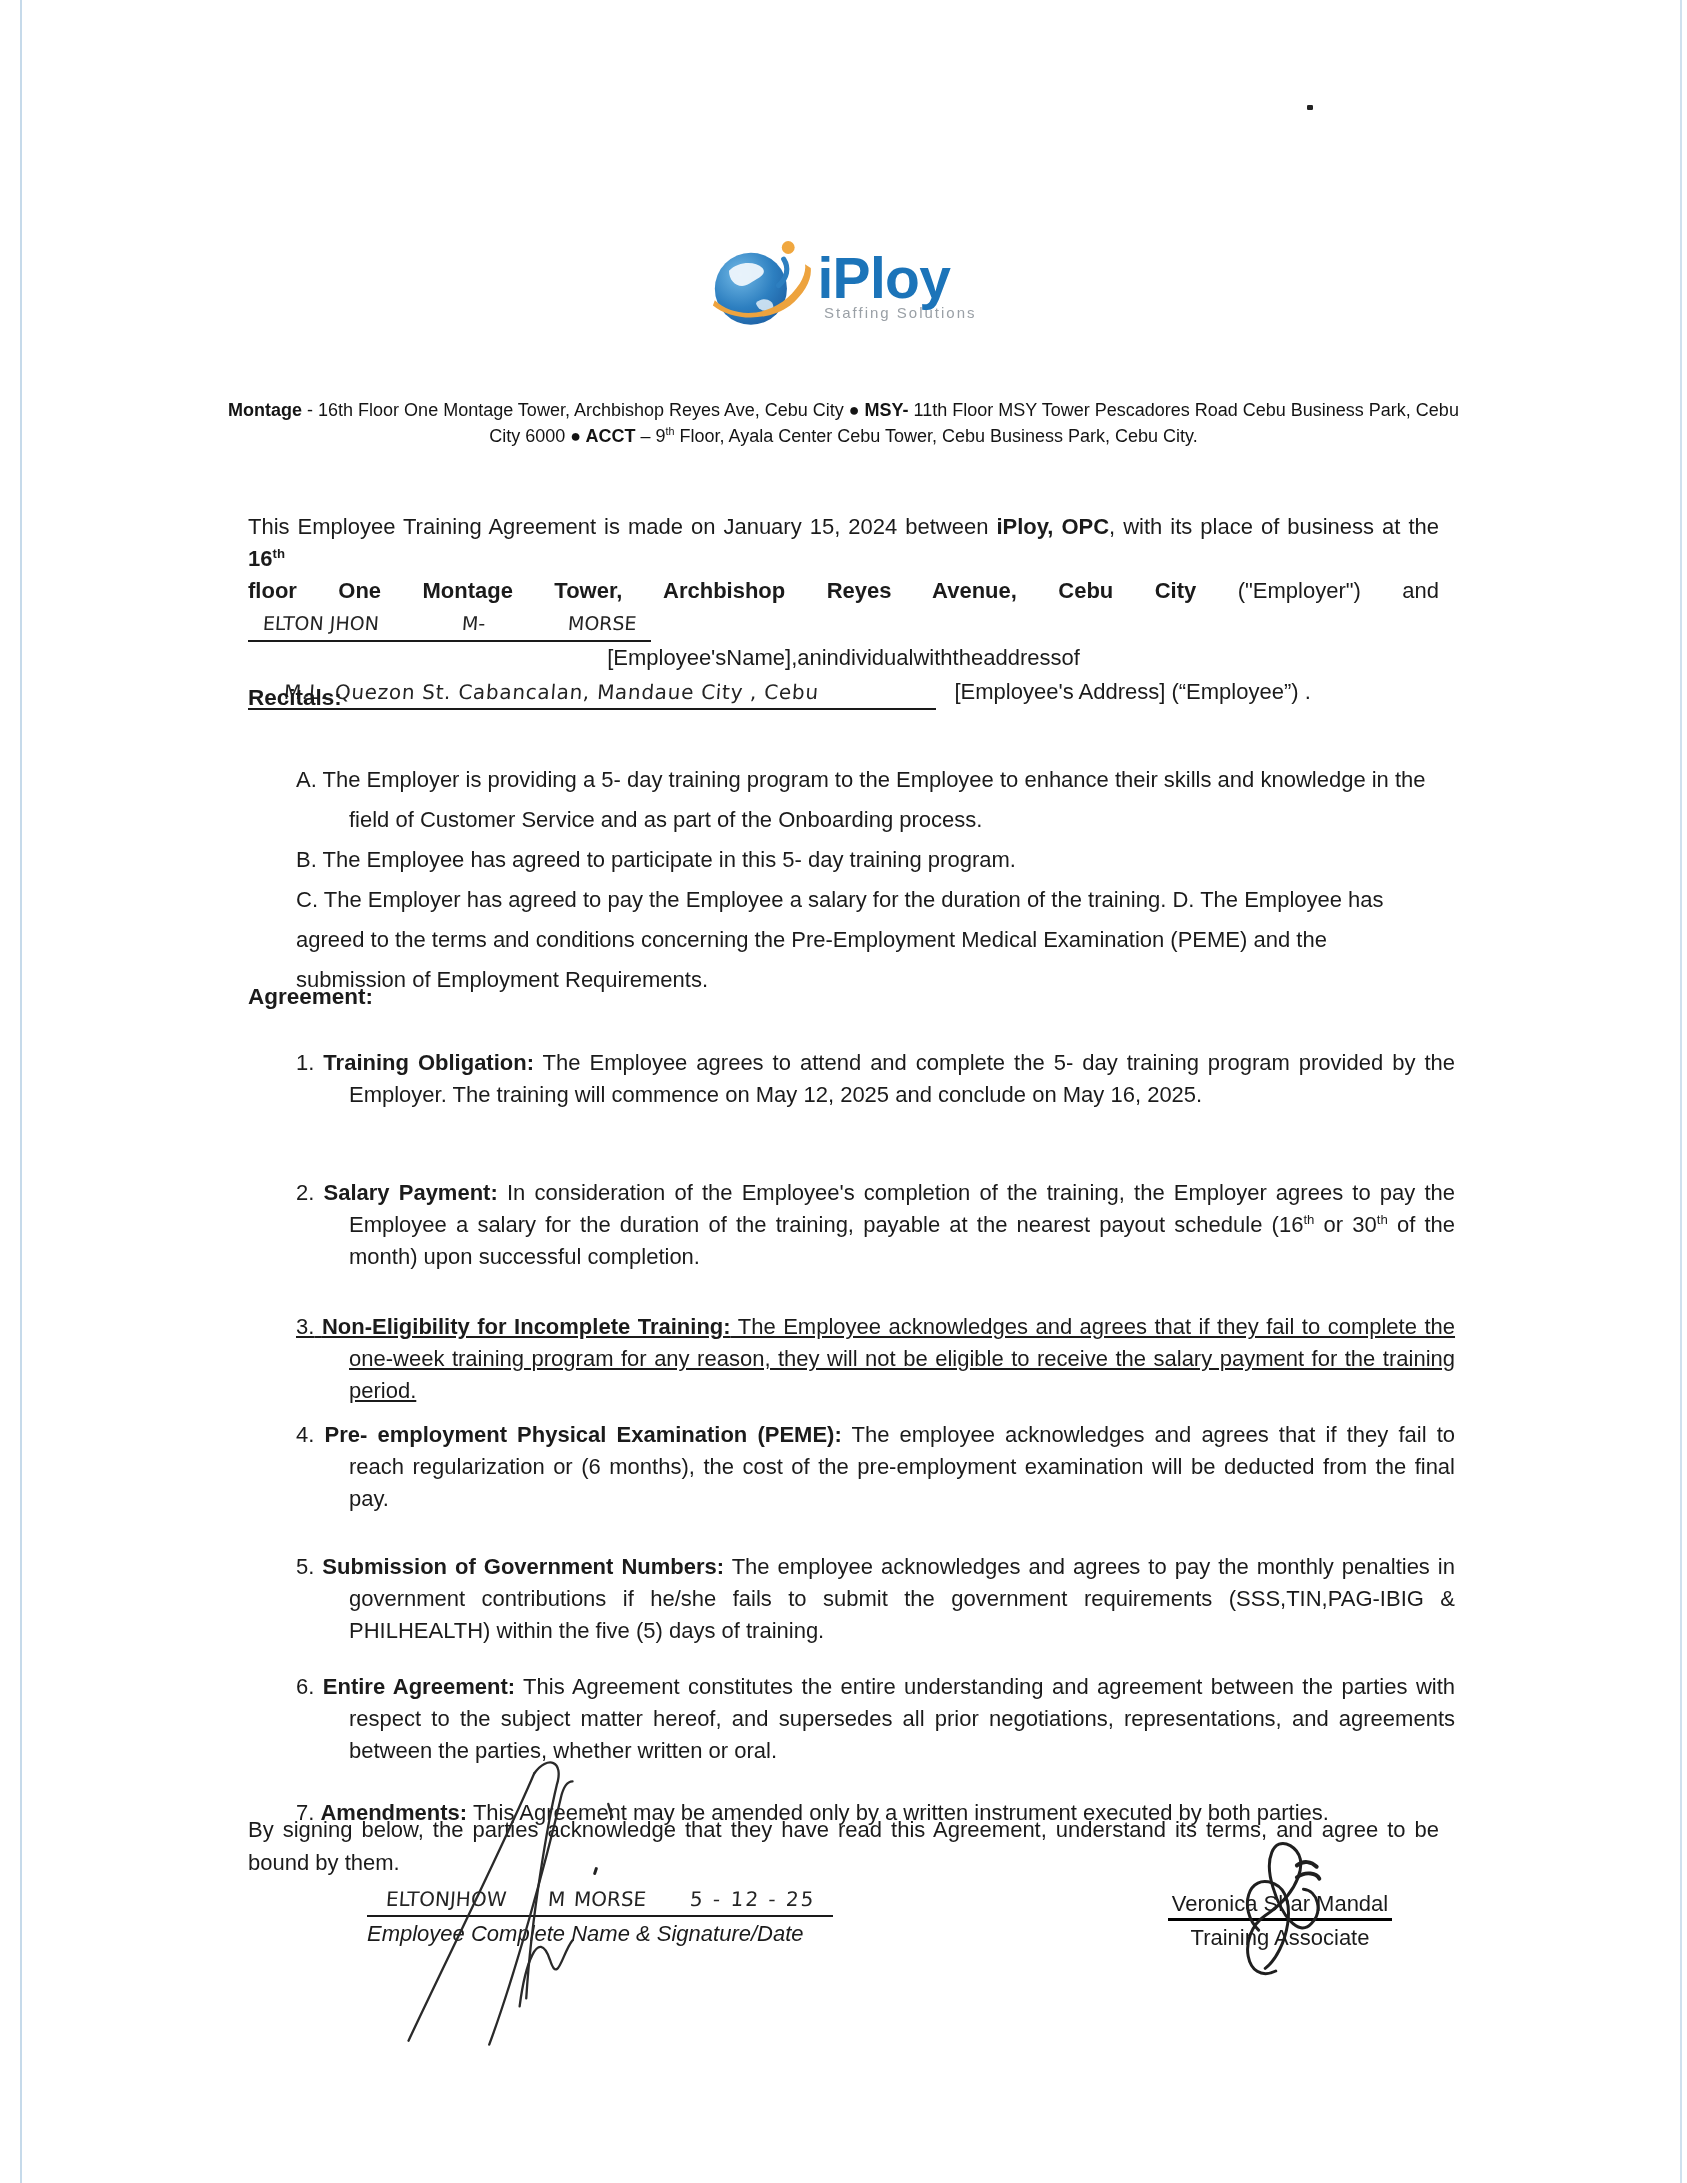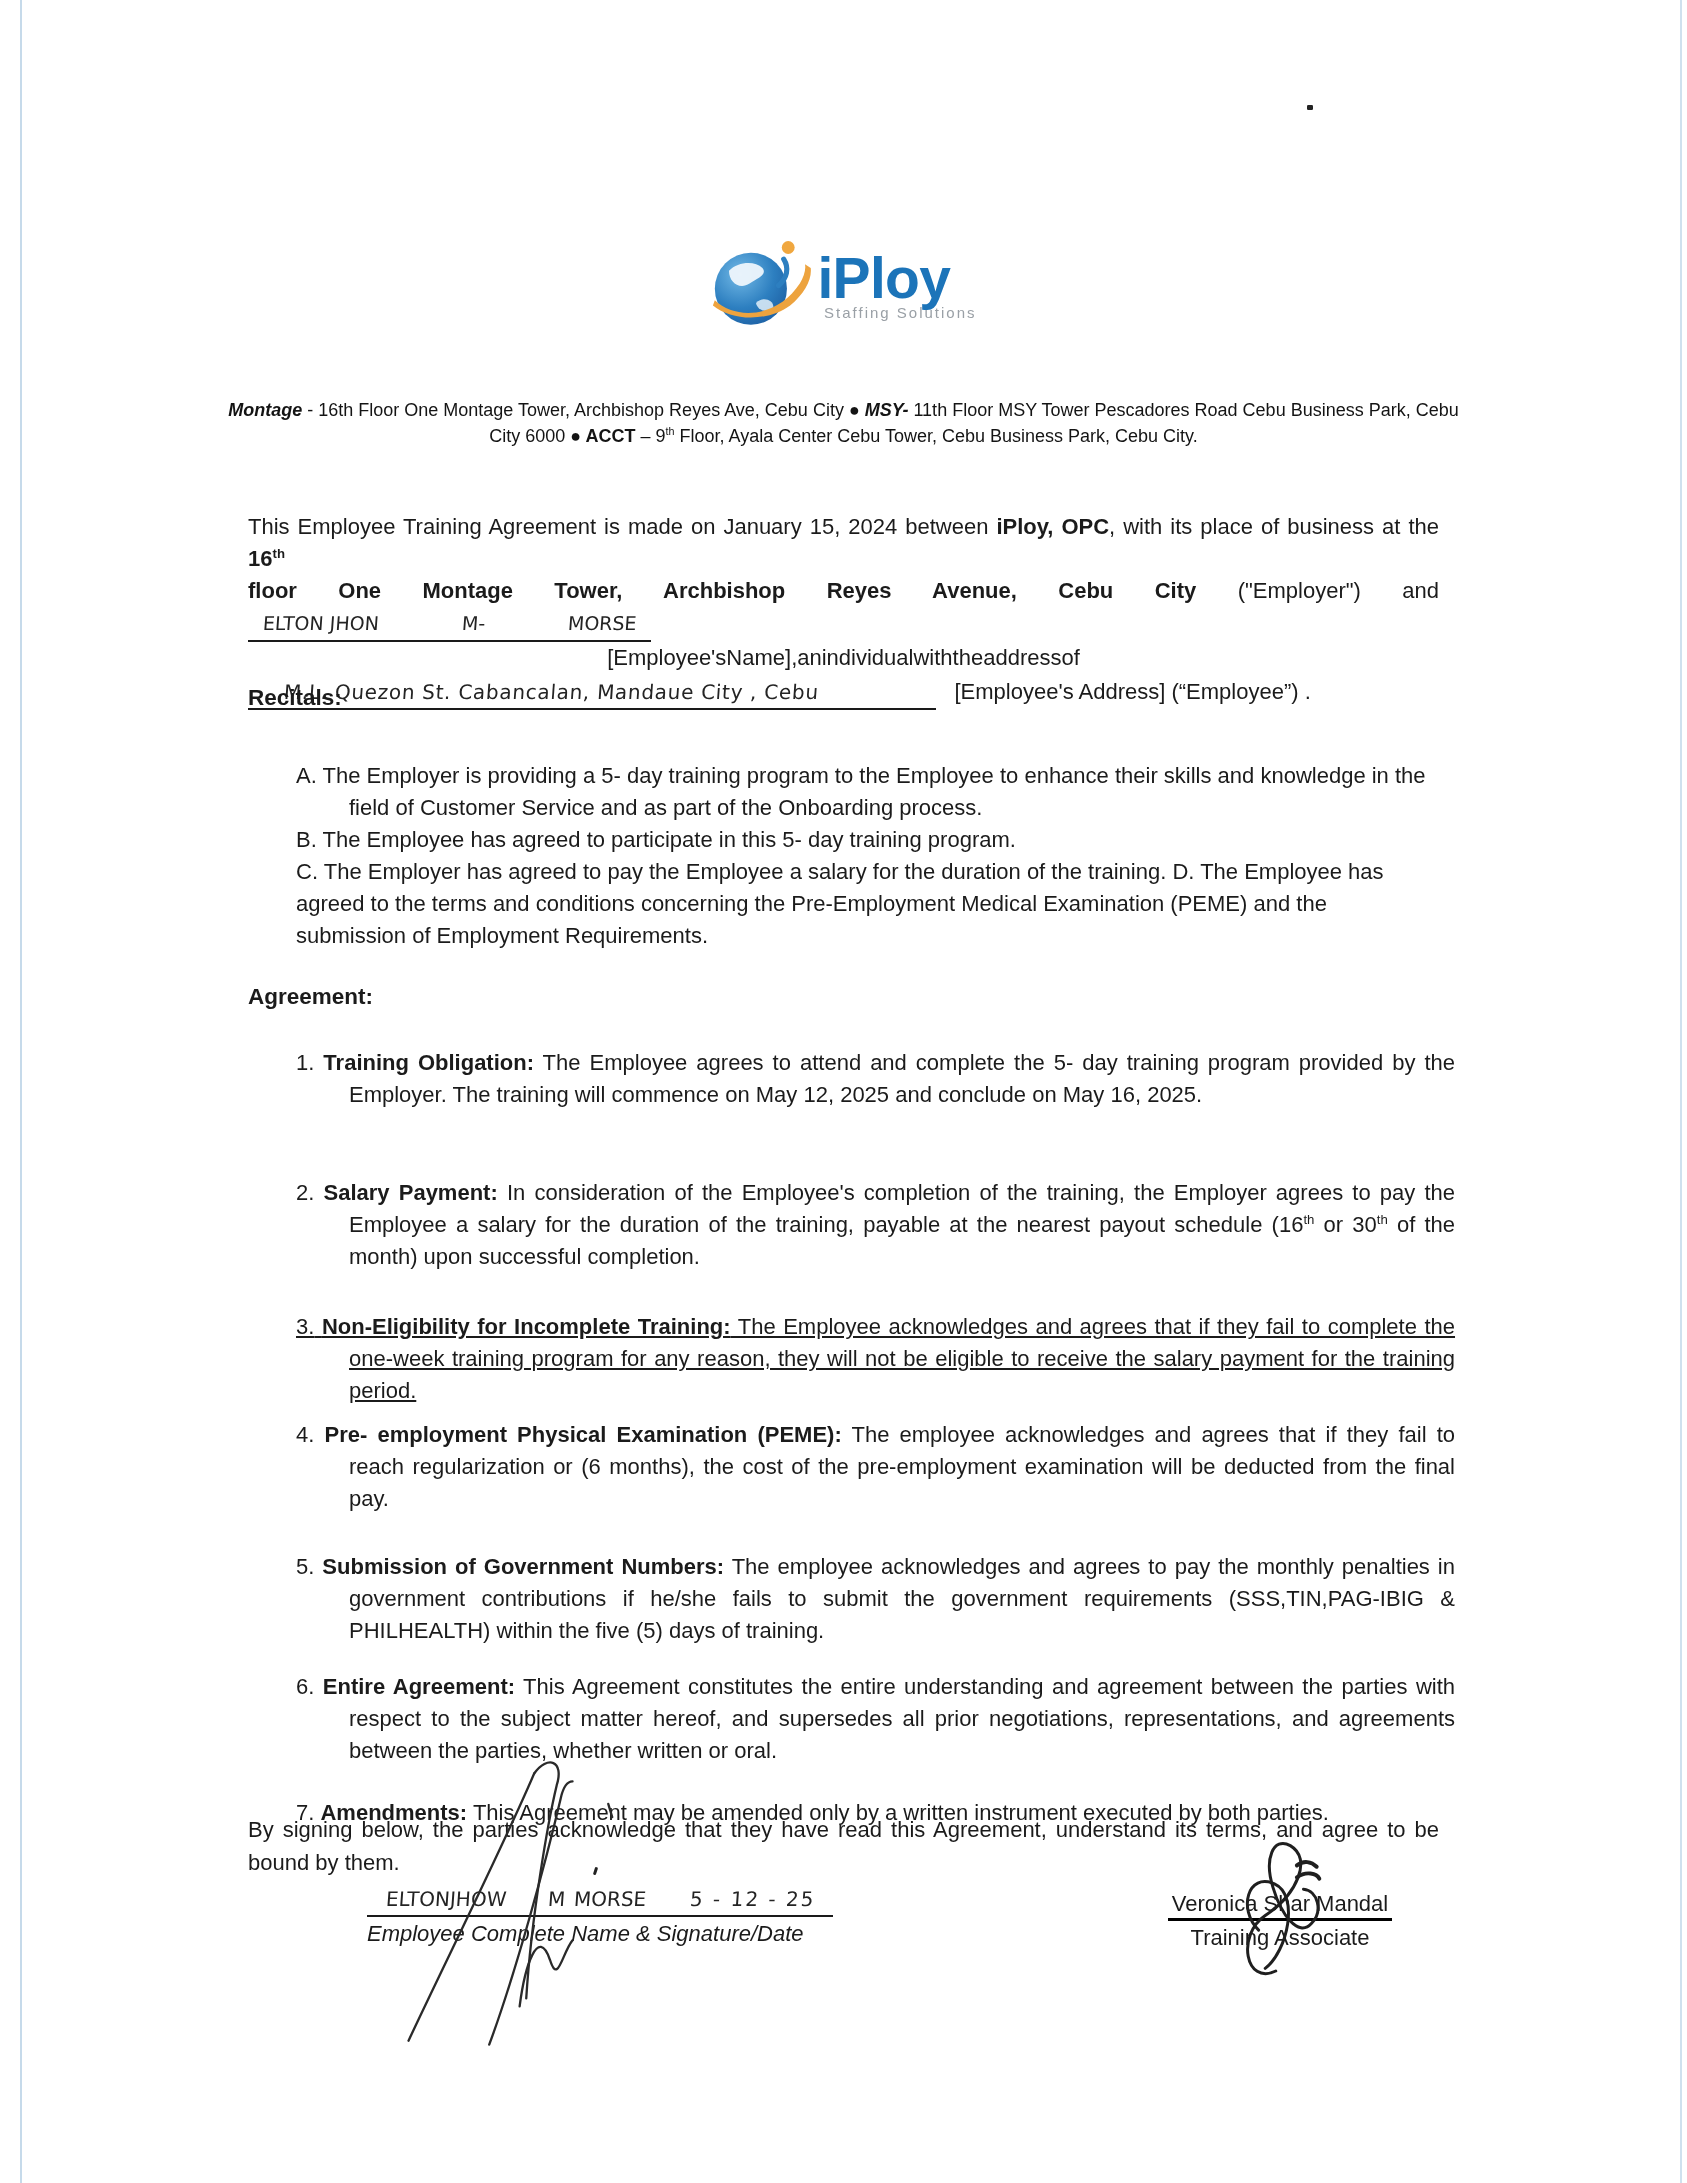--- a/index.html
+++ b/index.html
@@ -14,40 +14,40 @@
 
   
   .logo{position:absolute;top:236px;left:50%;transform:translateX(-50%);display:flex;align-items:center;}
   .brandcol{margin-left:4px;}
   .brand{font-size:57px;font-weight:700;color:#1C74B9;line-height:57px;letter-spacing:-0.7px;}
   .tagline{font-size:15px;color:#9AA0A6;letter-spacing:2px;margin-top:-2.6px;padding-left:6.6px;}
 
   
   .addr{position:absolute;top:397px;left:225px;width:1237px;text-align:center;
         font-size:18px;line-height:26px;color:#141414;}
-  .bi{font-weight:700;font-style:italic;}
+  .bi{font-weight:700;}
   .b{font-weight:700;}
   sup{vertical-align:super;font-size:60%;line-height:0;}
 
   
   .intro{position:absolute;top:511px;left:248px;width:1191px;font-size:22px;line-height:32px;}
   .jline{text-align:justify;text-align-last:justify;}
   .wordspread{display:flex;justify-content:center;}
   .hw{font-family:"DejaVu Sans",sans-serif;transform:skewX(-4deg);display:inline-block;color:#242424;}
   .fill-name{display:inline-flex;justify-content:space-between;align-items:baseline;
              width:374px;border-bottom:2px solid #1a1a1a;padding:0 14.6px 1.3px 14.6px;
              font-size:19px;vertical-align:baseline;}
   .fill-addr{display:inline-flex;align-items:baseline;width:652px;border-bottom:2.6px solid #1a1a1a;
              padding:0 0 0 36px;font-size:20px;letter-spacing:0.7px;vertical-align:baseline;
              white-space:nowrap;}
   .line4{display:flex;align-items:baseline;margin-top:1.3px;}
   .line4 .tail{margin-left:18.5px;white-space:nowrap;}
 
   .h1{position:absolute;left:248px;font-size:22.5px;font-weight:700;}
-  .recitals{position:absolute;top:760px;left:296px;width:1145px;font-size:22px;line-height:32px;}
+  .recitals{position:absolute;top:760px;left:296px;width:1145px;font-size:22px;line-height:40px;}
   .rec-a{padding-left:53px;text-indent:-53px;}
   .agreement{position:absolute;top:1047px;left:296px;width:1159px;font-size:22px;line-height:32px;}
   .item{padding-left:53px;text-indent:-53px;text-align:justify;}
   .mb1{margin-bottom:66px;}.mb2{margin-bottom:38px;}.mb3{margin-bottom:12px;text-decoration:underline;}
   .mb4{margin-bottom:36px;}.mb5{margin-bottom:24px;}.mb6{margin-bottom:30px;}
   .closing{position:absolute;top:1813px;left:248px;width:1191px;font-size:22px;line-height:33px;text-align:justify;}
 
   
   .sig-emp{position:absolute;top:1887px;left:367px;width:466px;}
   .sig-emp-row{display:flex;align-items:baseline;border-bottom:2.6px solid #1a1a1a;

